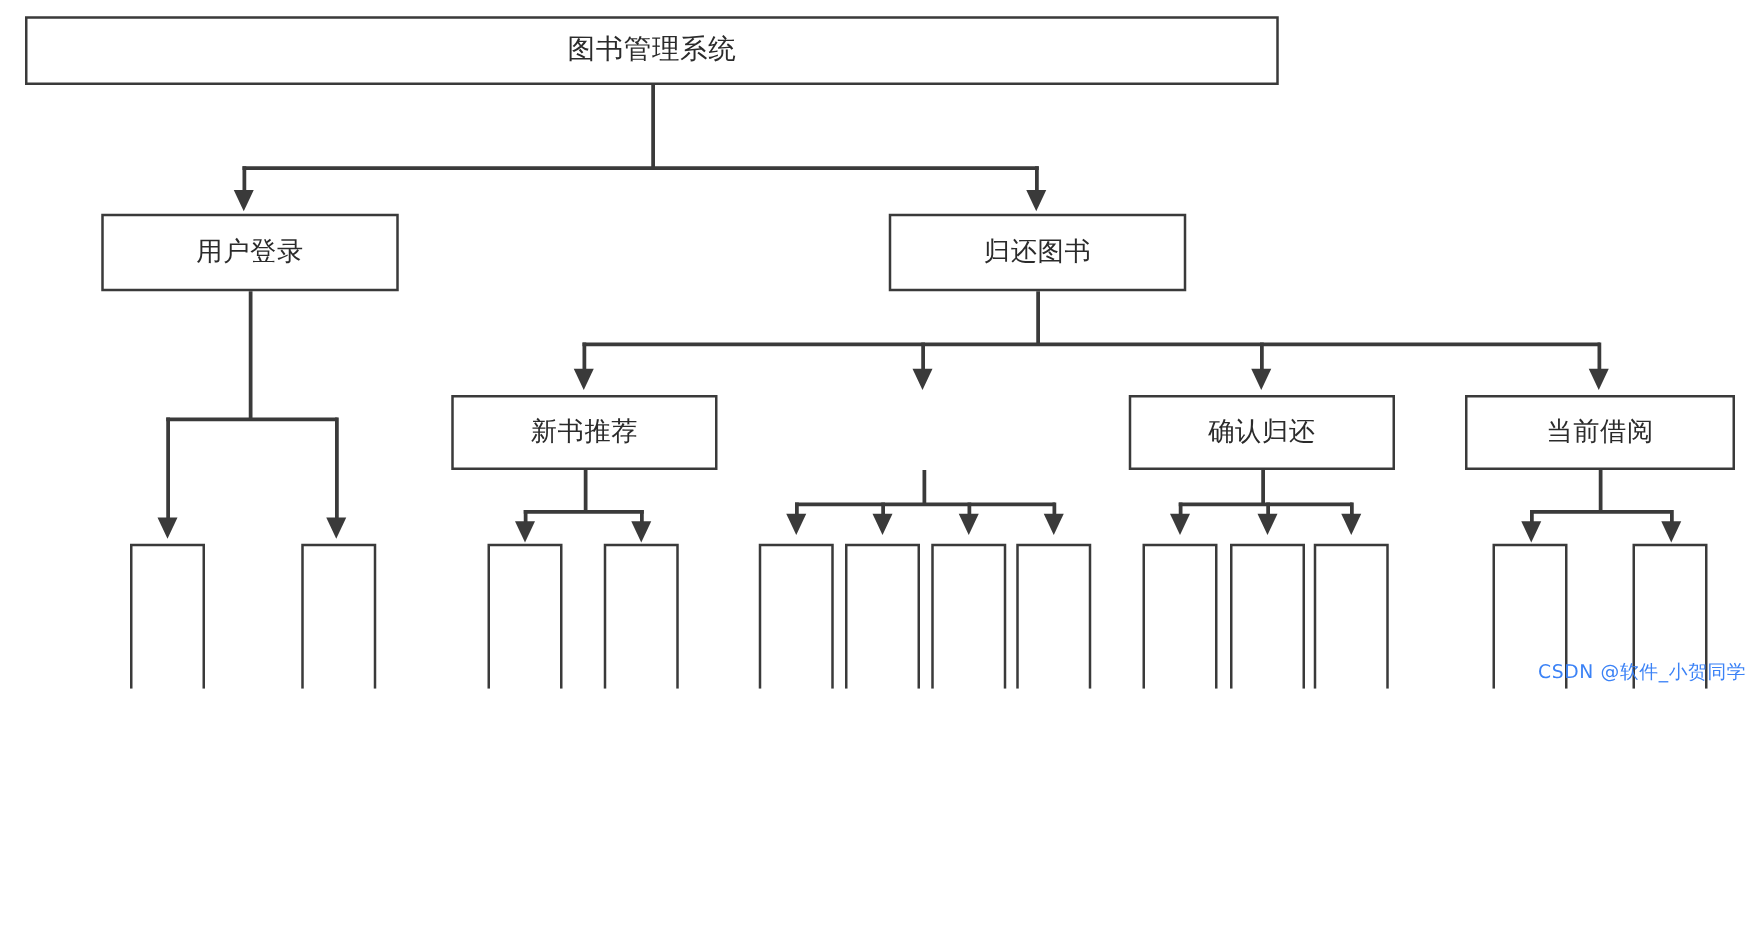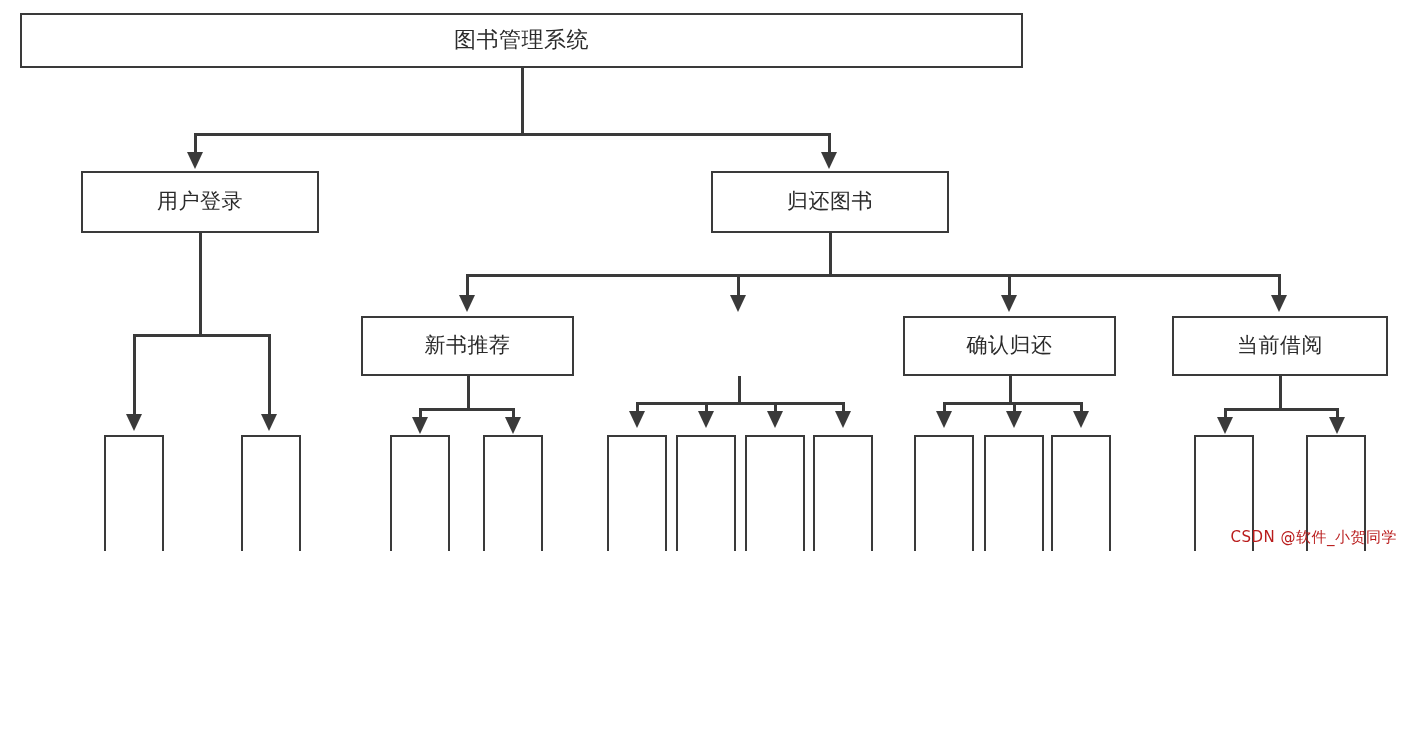--- a/index.html
+++ b/index.html
@@ -60,21 +60,21 @@
     height: 0;
     border-left: 8px solid transparent;
     border-right: 8px solid transparent;
     border-top: 17px solid #3a3a3a;
   }
   .watermark {
     position: absolute;
     right: 8px;
     bottom: 4px;
     font-size: 15px;
-    color: #b91c1c;
+    color: #3b82f6;
     white-space: nowrap;
     letter-spacing: 0.5px;
   }
 </style>
 </head>
 <body>
 
 <div id="canvas">
 
   <div class="node node-h node-title" style="left:20px; top:13px; width:1003px; height:55px;">

